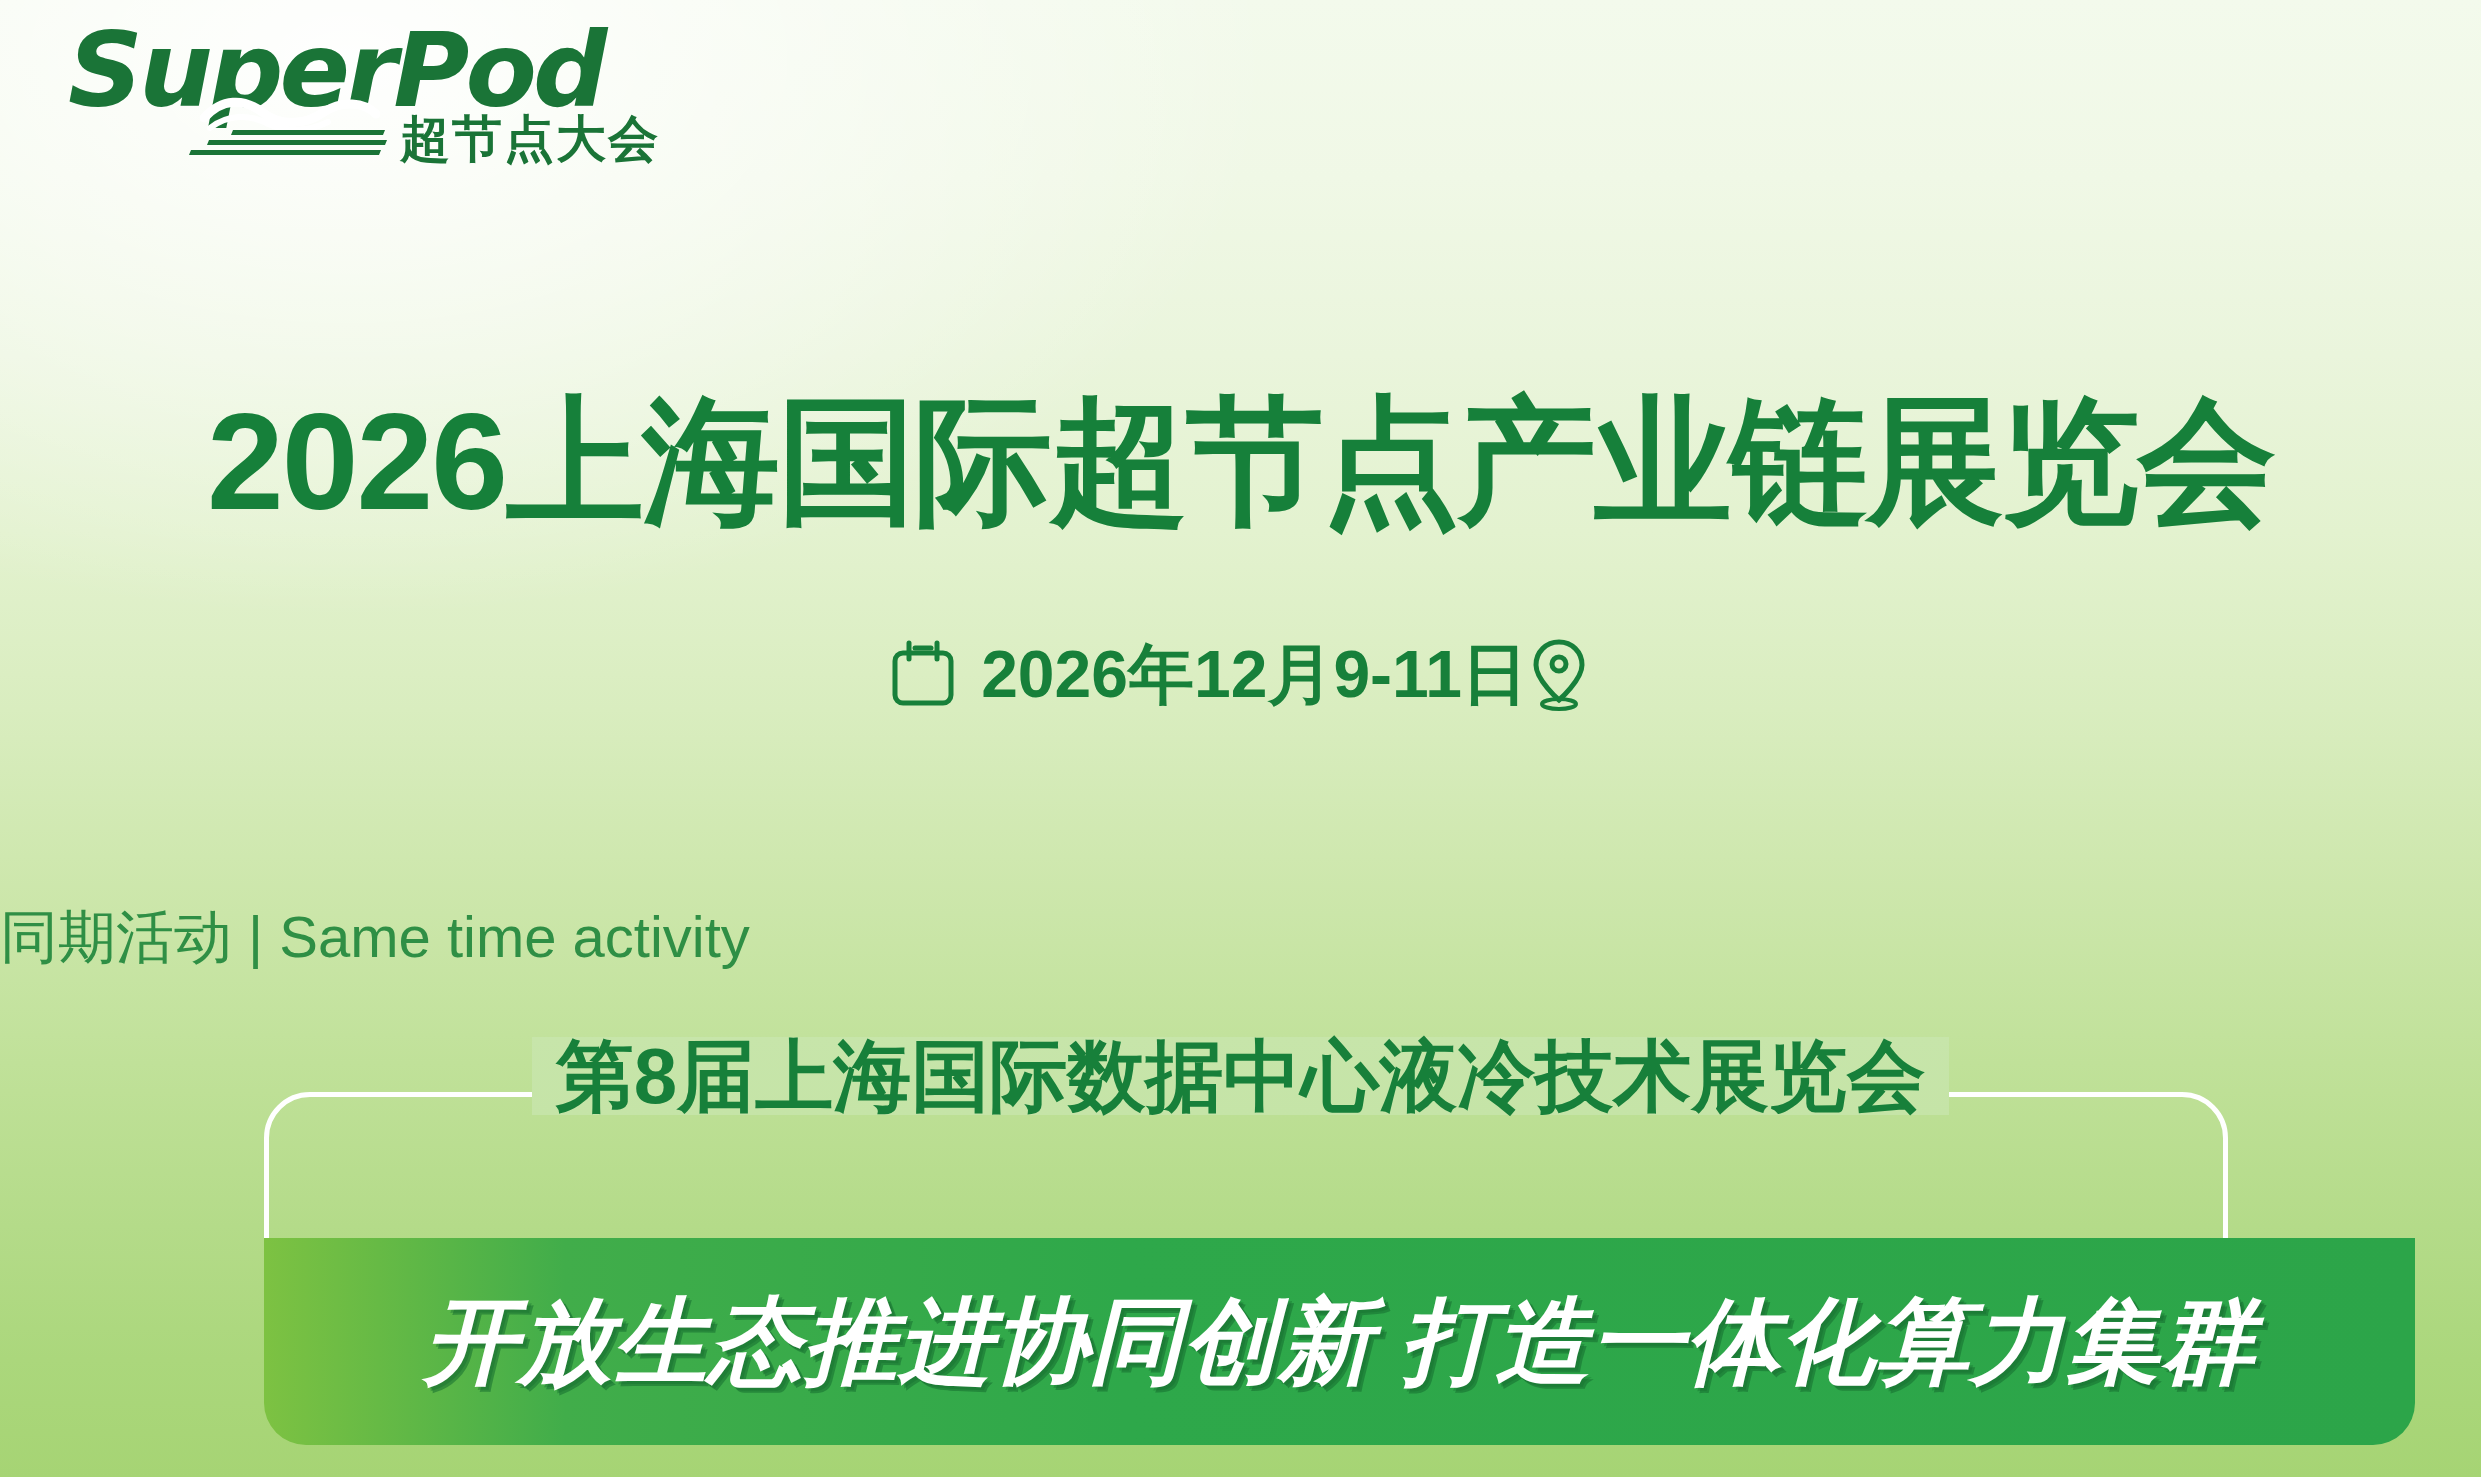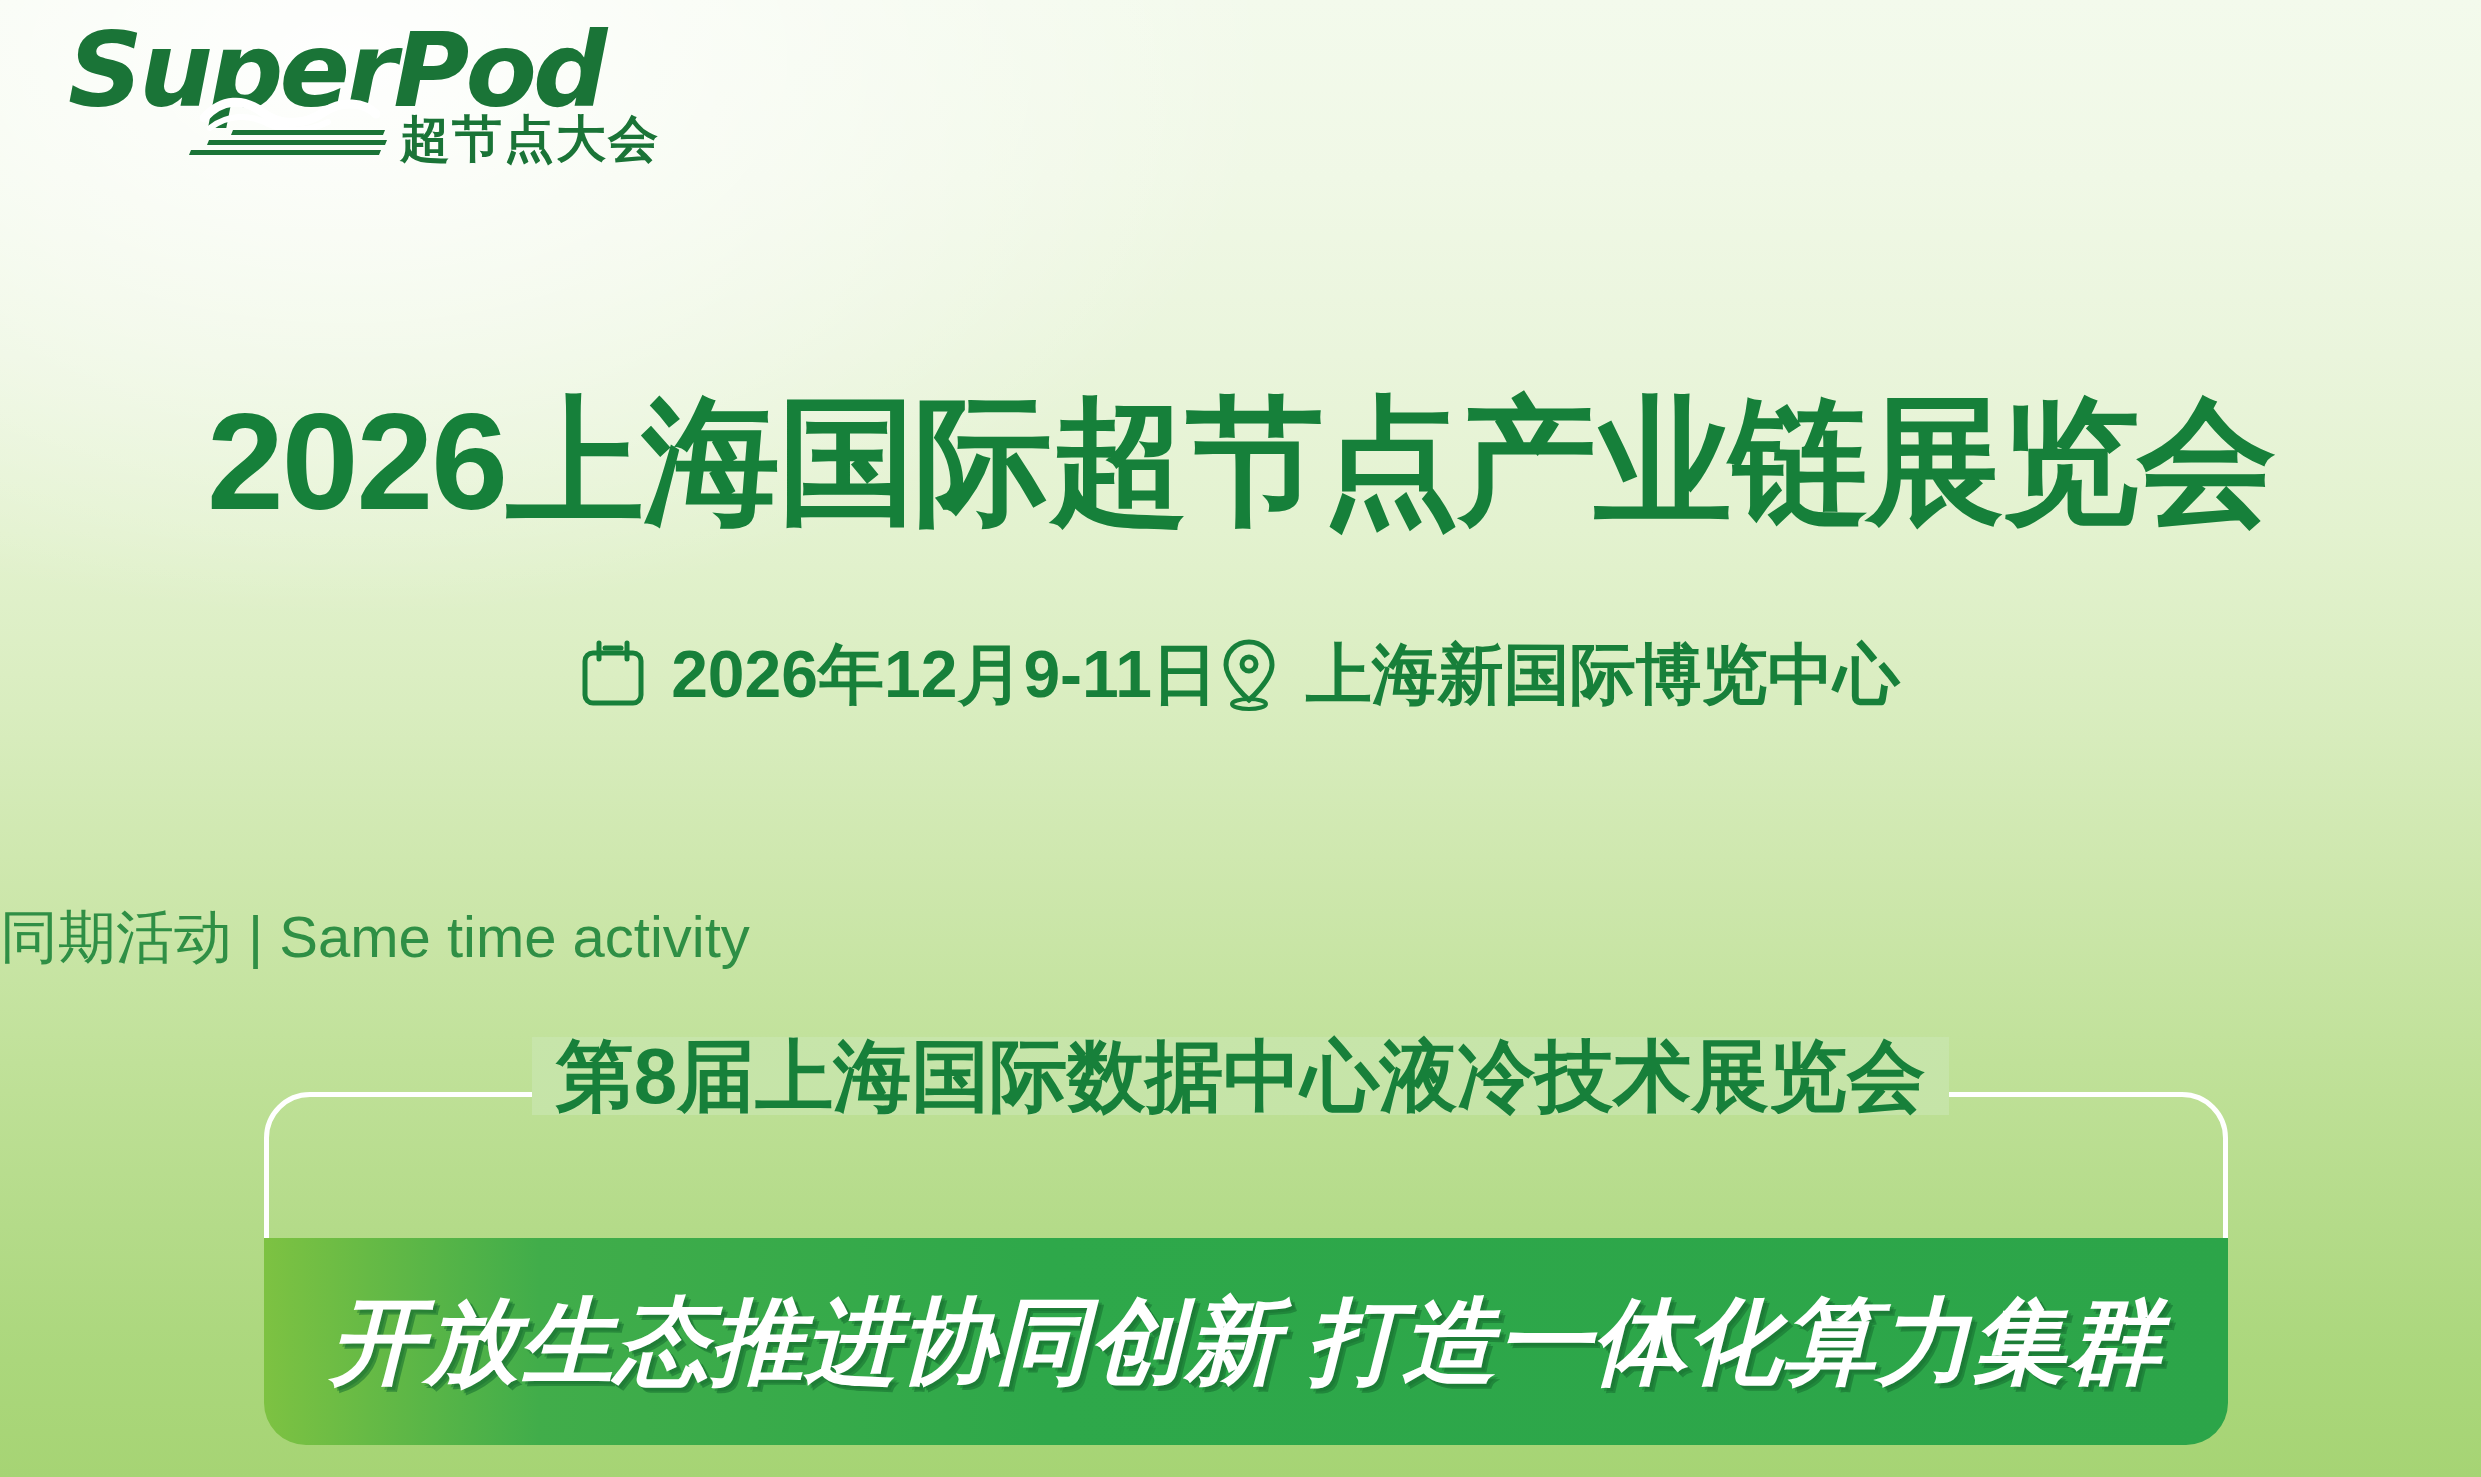--- a/index.html
+++ b/index.html
@@ -177,21 +177,21 @@
       linear-gradient(180deg,
         rgba(199,229,170,1) 0%,
         rgba(197,228,167,1) 100%);
   }
 
   
   .banner {
     position: absolute;
     left: 264px;
     top: 1238px;
-    width: 1964px;
+    width: 2151px;
     height: 207px;
     background: linear-gradient(90deg, #7dc242 0%, #41ad4a 14%, #2ea84a 40%, #2ca549 100%);
     border-radius: 0 0 42px 42px;
     display: flex;
     align-items: center;
     justify-content: center;
     overflow: hidden;
   }
   .banner-text {
     font-size: 94px;
@@ -241,21 +241,20 @@
       </svg>
       <div class="info-text">2026年12月9-11日</div>
     </div>
 
     <div class="info-item">
       <svg class="icon-svg" width="62" height="76" viewBox="0 0 62 76">
         <path d="M31 6 C18 6, 8 16, 8 29 C8 44, 31 64, 31 64 C31 64, 54 44, 54 29 C54 16, 44 6, 31 6 Z" fill="none" stroke="#17803a" stroke-width="5"></path>
         <circle cx="31" cy="28" r="7" fill="none" stroke="#17803a" stroke-width="5"></circle>
         <ellipse cx="31" cy="68" rx="17" ry="5" fill="none" stroke="#17803a" stroke-width="4"></ellipse>
       </svg>
-      <div class="info-text">上海新国际博览中心</div>
     </div>
 
   </div>
 
   <div class="same-time">同期活动 | Same time activity</div>
 
   <div class="frame"></div>
 
   <div class="sub-exhibition">
     <span class="sub-inner">第8届上海国际数据中心液冷技术展览会</span>

